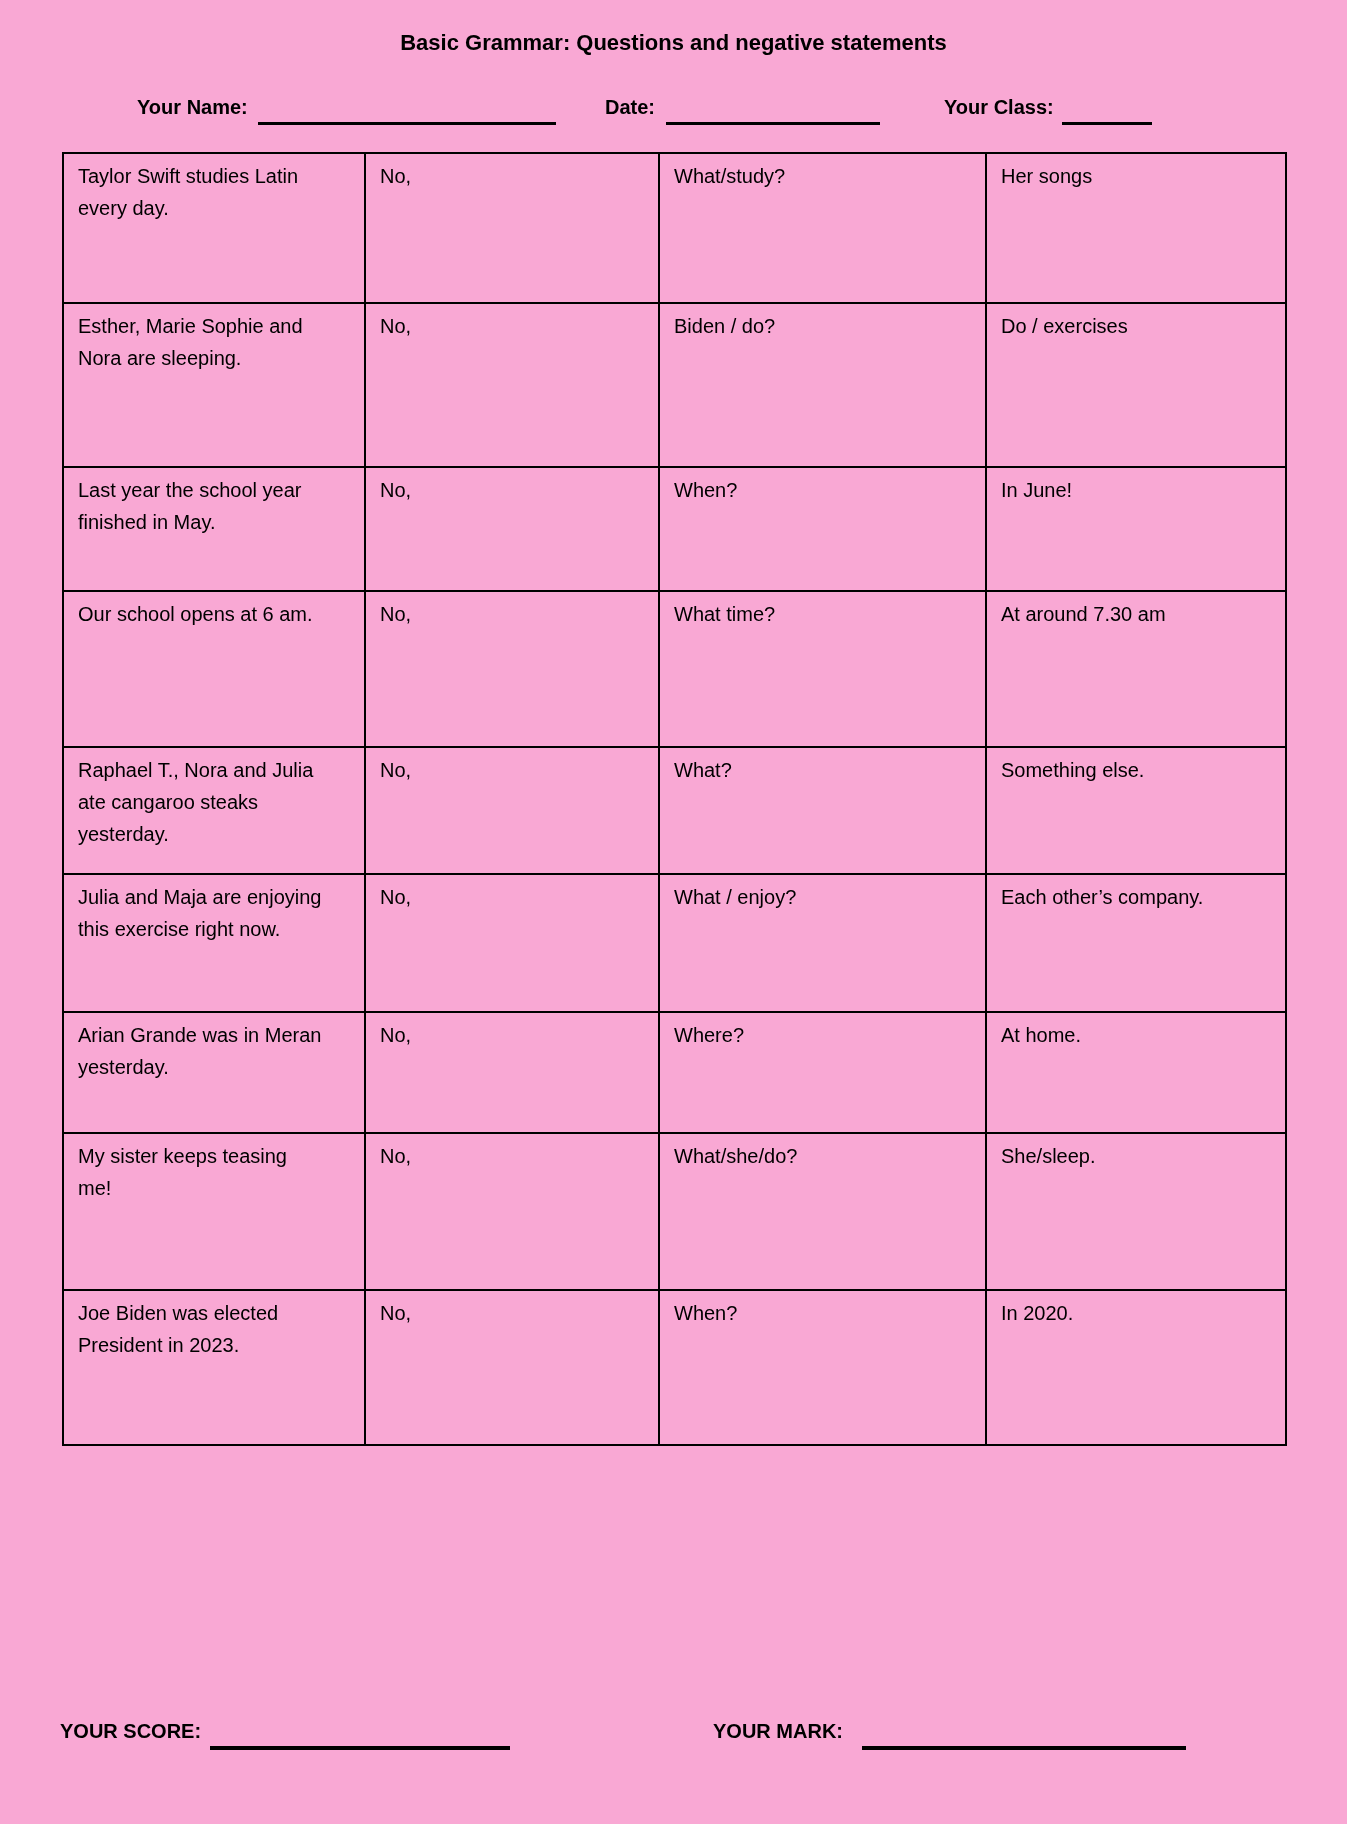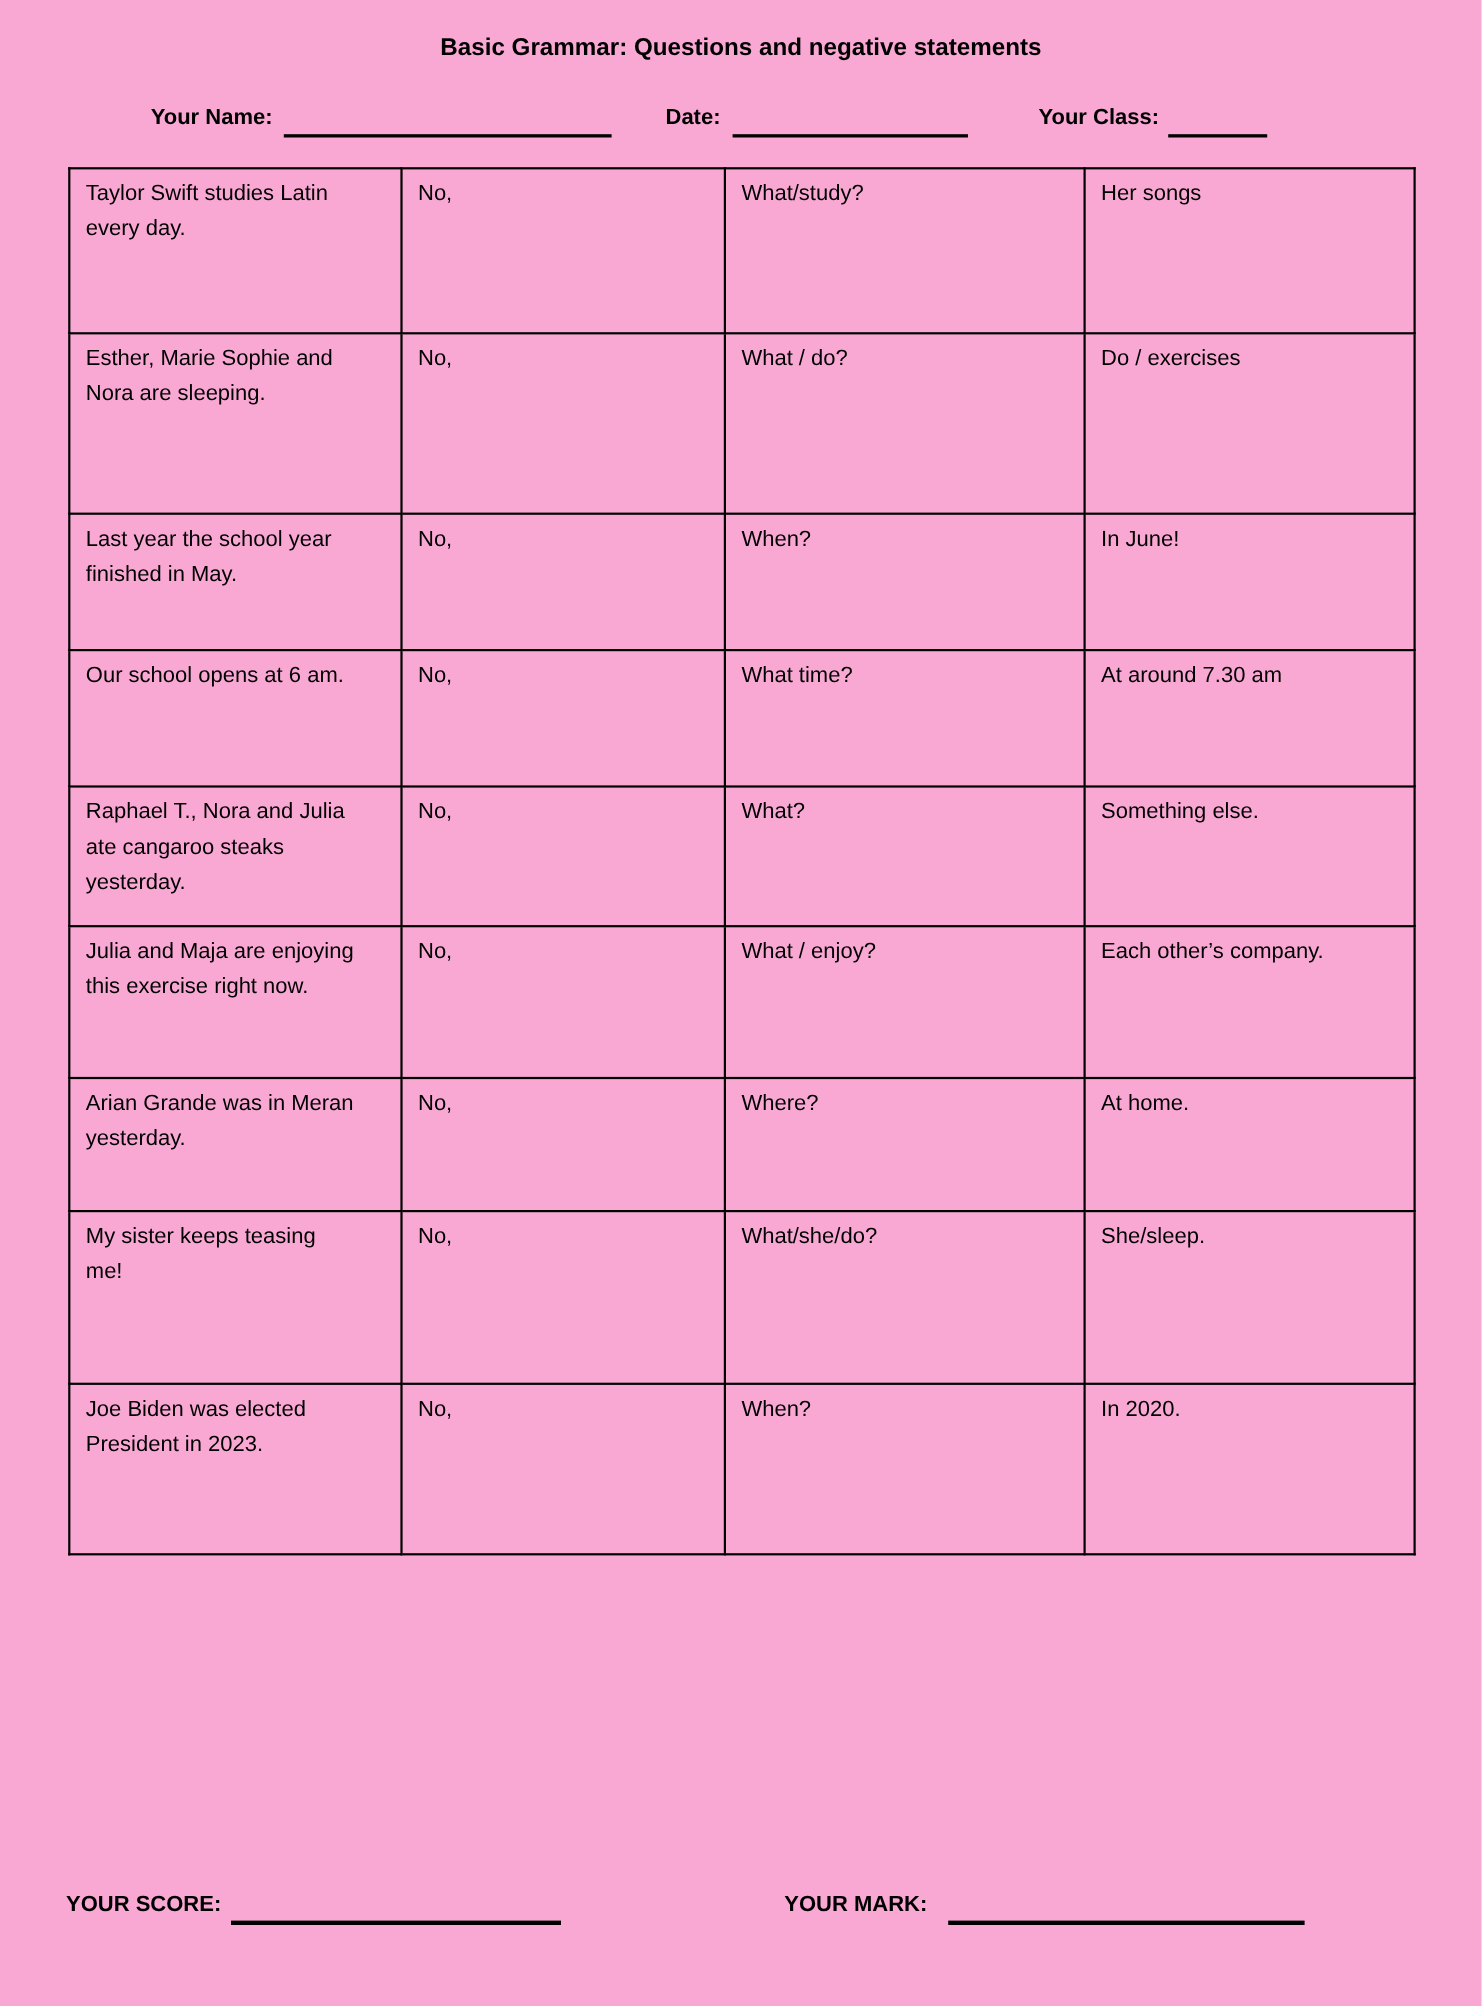--- a/index.html
+++ b/index.html
@@ -74,30 +74,30 @@
     <tbody>
       <tr style="height:150px">
         <td>Taylor Swift studies Latin every day.</td>
         <td>No,</td>
         <td>What/study?</td>
         <td>Her songs</td>
       </tr>
       <tr style="height:164px">
         <td>Esther, Marie Sophie and Nora are sleeping.</td>
         <td>No,</td>
-        <td>What / do?</td>
+        <td>Biden / do?</td>
         <td>Do / exercises</td>
       </tr>
       <tr style="height:124px">
         <td>Last year the school year finished in May.</td>
         <td>No,</td>
         <td>When?</td>
         <td>In June!</td>
       </tr>
-      <tr style="height:124px">
+      <tr style="height:156px">
         <td>Our school opens at 6 am.</td>
         <td>No,</td>
         <td>What time?</td>
         <td>At around 7.30 am</td>
       </tr>
       <tr style="height:127px">
         <td>Raphael T., Nora and Julia ate cangaroo steaks yesterday.</td>
         <td>No,</td>
         <td>What?</td>
         <td>Something else.</td>

